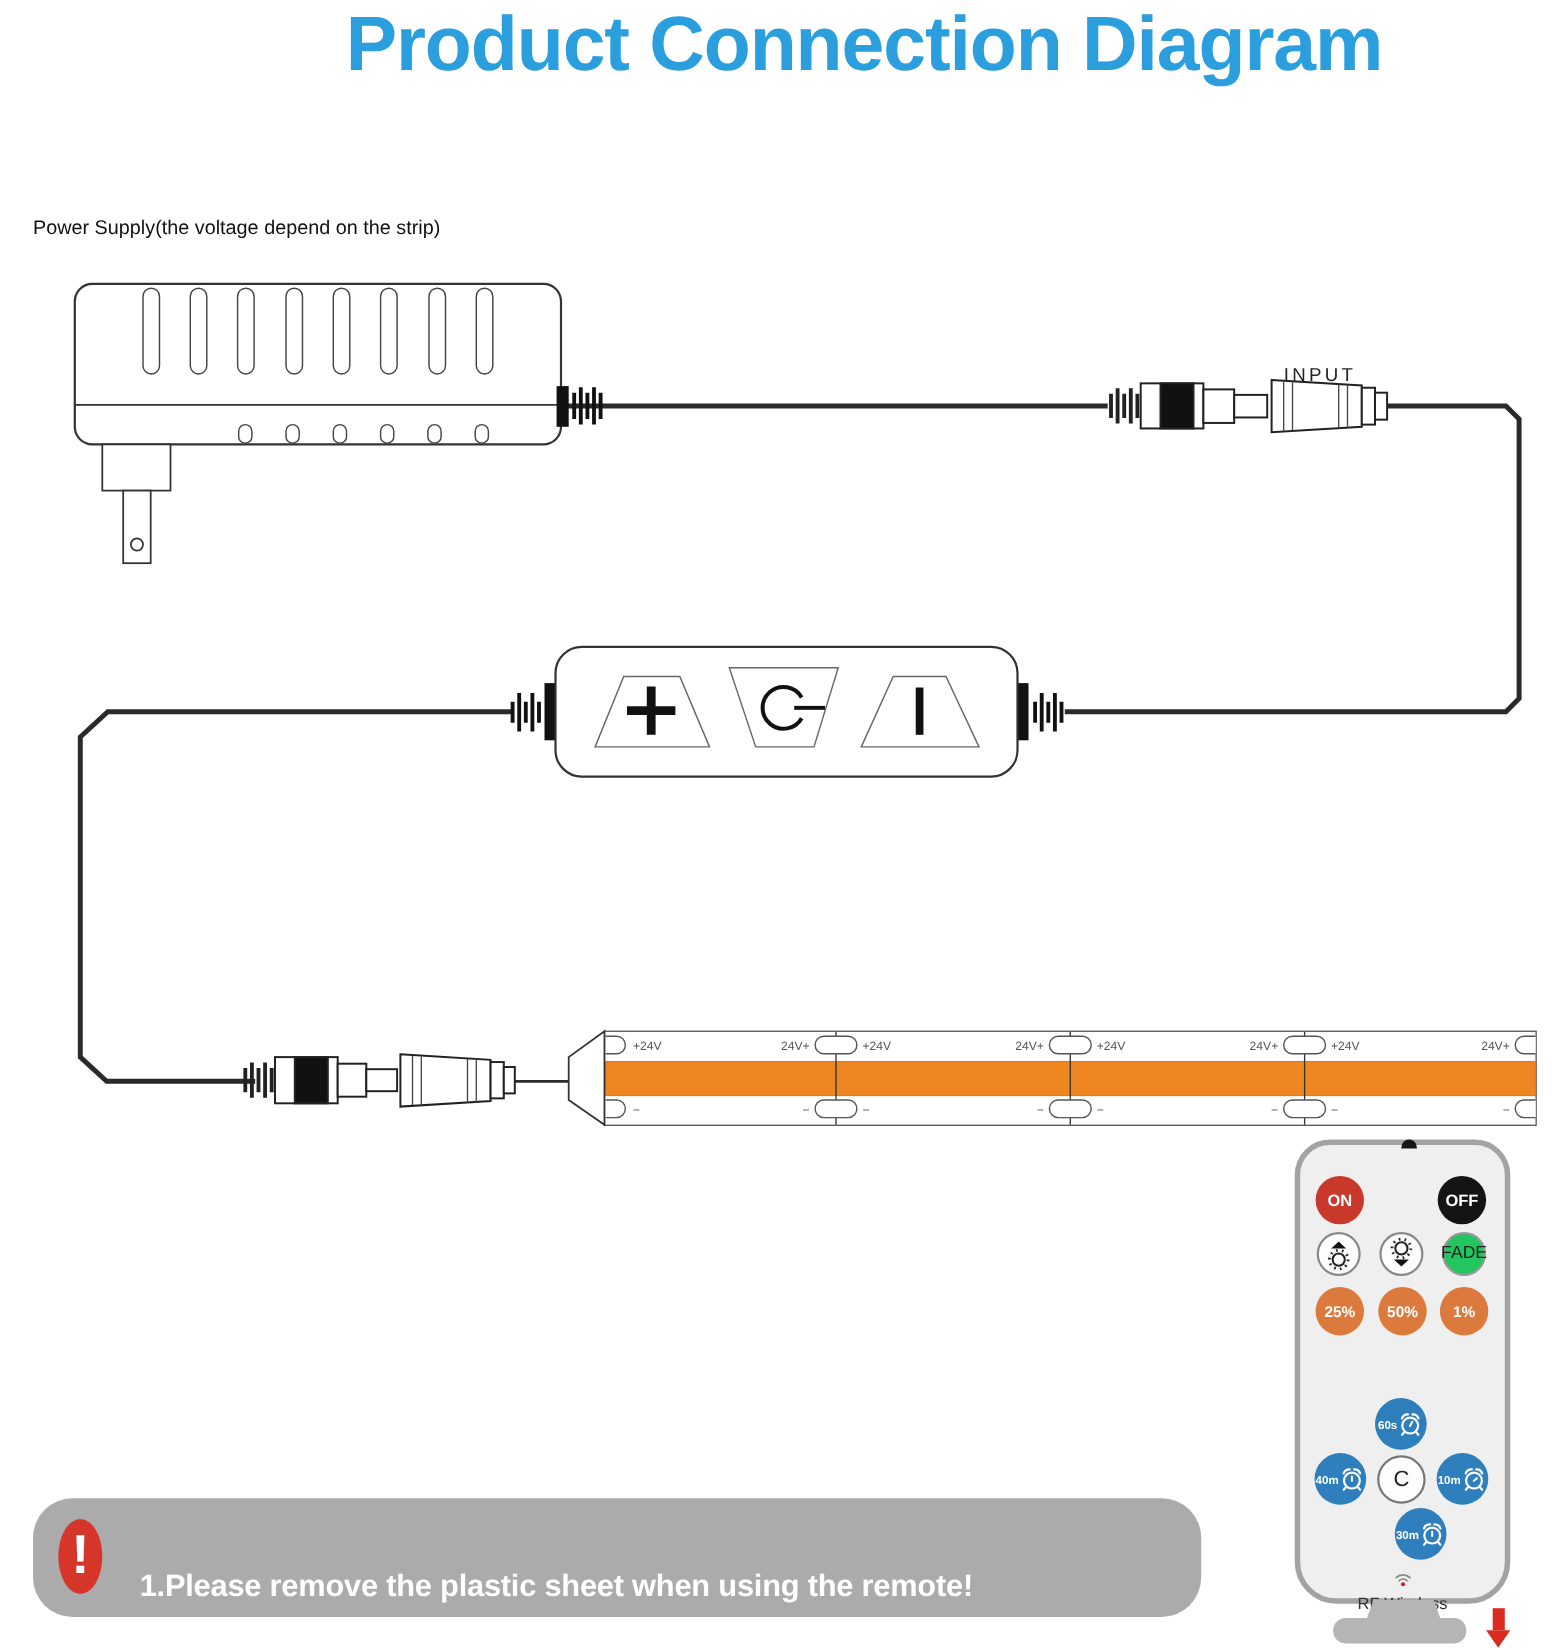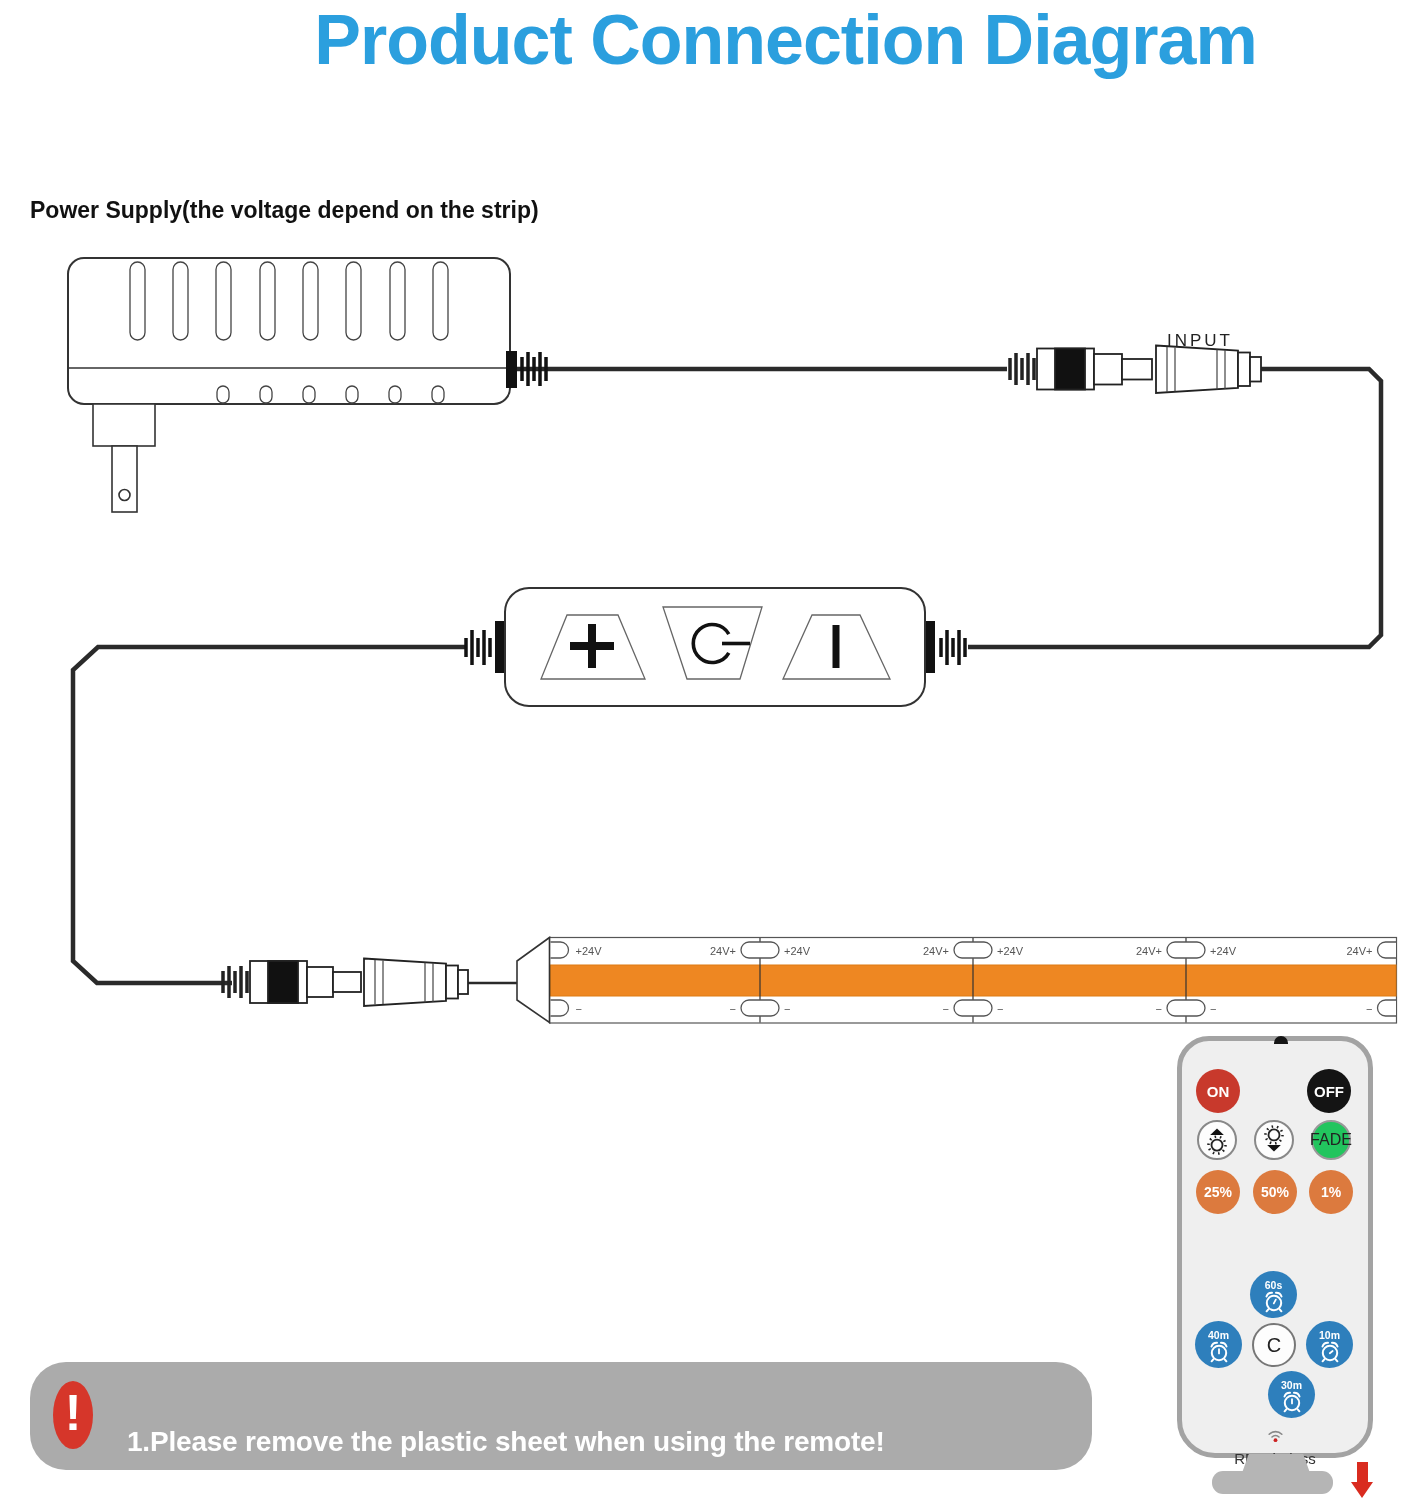--- a/index.html
+++ b/index.html
@@ -2,21 +2,21 @@
 <html style="--accent: #2B9FDE; --c-on: #C8392C; --c-off: #141414; --c-pct: #DC7A3E; --c-timer: #2E7FBC;"><head>
 <meta charset="utf-8">
 <style>
   html,body{margin:0;padding:0;background:#fff;}
   #canvas{position:relative;width:1411px;height:1500px;background:#fff;overflow:hidden;
           font-family:"Liberation Sans",sans-serif;}
   .abs{position:absolute;}
   
   .title{left:80px;top:0px;width:1411px;text-align:center;font-size:70px;font-weight:bold;
          color:var(--accent,#2B9FDE);letter-spacing:-1px;white-space:nowrap;}
-  .psu-label{left:30px;top:197px;font-size:23px;font-weight:bold;color:#111;}
+  .psu-label{left:30px;top:197px;font-size:18px;font-weight:normal;color:#111;}
   .input-label{left:1140px;top:319px;width:120px;text-align:center;font-size:17px;
                letter-spacing:3px;color:#222;margin-top:12px;}
   
   #art{left:0;top:0;}
   .strip-label{font-family:"Liberation Sans",sans-serif;font-size:11px;fill:#555;}
   
   .remote{left:1177px;top:1036px;width:196px;height:422px;background:#EFEFEF;
           border:5px solid #a3a3a3;border-radius:32px 32px 38px 38px;box-sizing:border-box;}
   .nub{position:absolute;left:92px;top:-5px;width:14px;height:8px;background:#151515;
        border-radius:7px 7px 0 0;}
@@ -28,21 +28,21 @@
            color:#fff;font-size:15px;font-weight:bold;}
   .btn-dim{width:40px;height:40px;background:#fdfdfd;border:2.5px solid #888;box-sizing:border-box;}
   .btn-dim-up{left:15px;top:79px;}
   .btn-dim-down{left:72px;top:79px;}
   .btn-fade{left:129px;top:79px;width:40px;height:40px;background:#22c55e;
             border:2.5px solid #999;box-sizing:border-box;color:#222;font-size:16px;}
   .btn-pct{width:44px;height:44px;background:var(--c-pct,#DC7A3E);color:#fff;
            font-size:14px;font-weight:bold;}
   .btn-p25{left:14px;top:129px;} .btn-p50{left:71px;top:129px;} .btn-p100{left:127px;top:129px;}
   .btn-timer{width:47px;height:47px;background:var(--c-timer,#2E7FBC);color:#fff;
-             flex-direction:column;}
+             flex-direction:row;}
   .btn-timer .tlabel{font-size:10.5px;font-weight:bold;line-height:10px;margin-top:3px;}
   .btn-t60s{left:68px;top:230px;} .btn-t60m{left:13px;top:280px;}
   .btn-t10m{left:124px;top:280px;} .btn-t30m{left:86px;top:330px;}
   .btn-clear{left:70px;top:282px;width:44px;height:44px;background:#fdfdfd;
              border:2px solid #777;box-sizing:border-box;color:#222;font-size:20px;}
   .rf-row{position:absolute;left:0;right:0;top:387px;display:flex;align-items:center;
           justify-content:center;gap:7px;color:#333;font-size:15px;flex-direction:column;}
   
   .stand-neck{left:1242px;top:1454px;width:68px;height:19px;background:#B5B5B5;
               clip-path:polygon(10% 0,90% 0,100% 100%,0 100%);}

